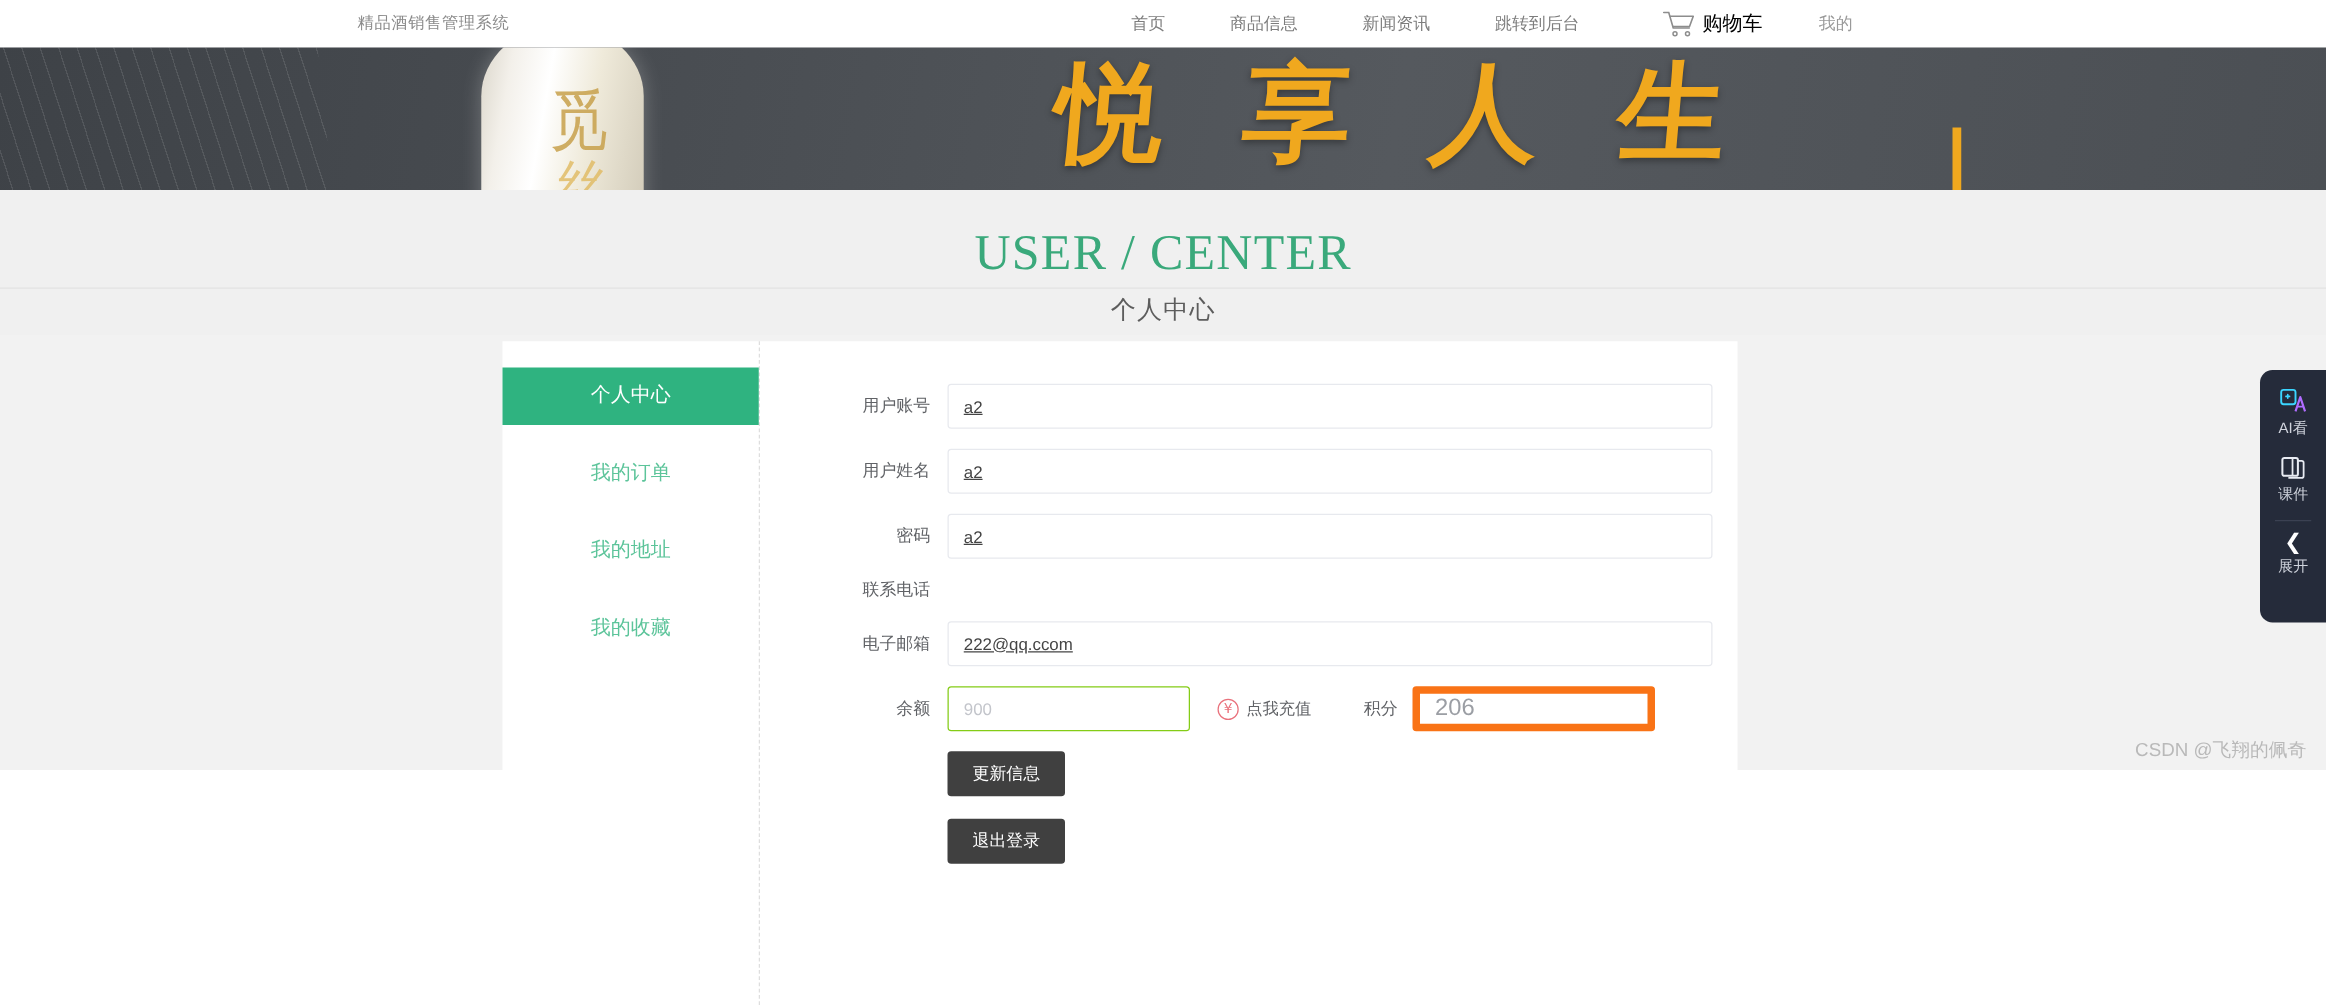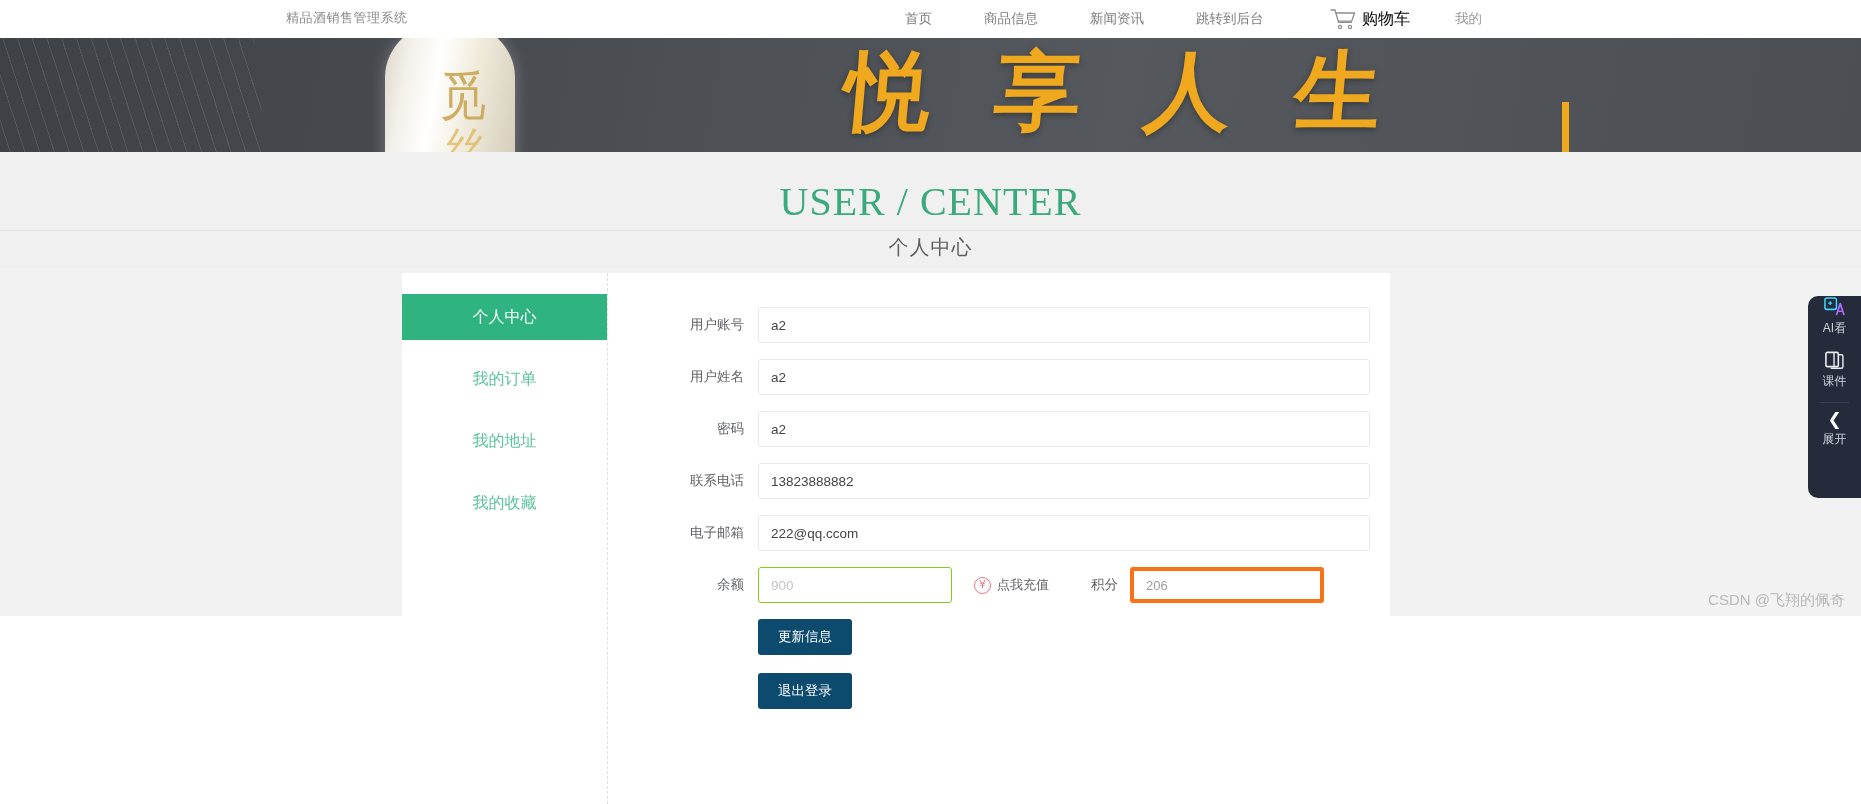--- a/index.html
+++ b/index.html
@@ -115,20 +115,21 @@
   .frow { display: flex; align-items: center; margin-bottom: 16px; }
   .flabel {
     width: 76px; text-align: right; margin-right: 14px;
     font-size: 13.5px; color: #606266; white-space: nowrap;
   }
   .fctl {
     flex: 1; height: 36px; border: 1px solid #e7e9ee; border-radius: 3px;
     display: flex; align-items: center; padding: 0 12px;
     font-size: 13.5px; color: #444; background: #fff; cursor: text;
     position: relative;
+    text-decoration: underline;
   }
   .fctl.select { cursor: pointer; }
   .caret {
     position: absolute; right: 12px; top: 50%; margin-top: -3px;
     width: 0; height: 0; border-left: 5px solid transparent;
     border-right: 5px solid transparent; border-top: 6px solid #c6c8cc;
   }
 
   .rowmoney { display: flex; align-items: center; margin-bottom: 16px; }
   .money-ctl {
@@ -138,38 +139,38 @@
   }
   .recharge { display: flex; align-items: center; gap: 6px; margin-left: 22px; cursor: pointer; }
   .yen-ico {
     width: 17px; height: 17px; border: 1.4px solid #e9717c; border-radius: 50%;
     color: #e9717c; font-size: 11px; line-height: 14px; text-align: center;
     font-family: "DejaVu Sans", sans-serif;
   }
   .recharge-txt { font-size: 13px; color: #606266; }
   .pt-label { margin-left: 42px; margin-right: 12px; font-size: 13.5px; color: #606266; }
   .pt-ctl {
-    width: 194px; height: 36px; border: 4px solid #f97316; border-radius: 3px;
+    width: 194px; height: 36px; border: 6px solid #f97316; border-radius: 3px;
     display: flex; align-items: center; padding: 2px 12px;
-    font-size: 13px; color: #9b9ea4; background: #fff;
+    font-size: 19px; color: #9b9ea4; background: #fff;
   }
 
   .btn {
     margin-left: 0; width: 94px; height: 36px; border: none; border-radius: 3px;
-    background: #0c4a6e; color: #fff; font-size: 13.5px; cursor: pointer;
+    background: #404040; color: #fff; font-size: 13.5px; cursor: pointer;
     font-family: inherit; display: block;
   }
   .btnrow { padding-left: 90px; }
   .btnrow .btn + .btn { margin-top: 18px; }
 
   
   .floatbar {
     position: absolute; right: 0; top: 296px; width: 53px; height: 202px;
     background: #252b3a; border-radius: 10px 0 0 10px;
-    display: flex; flex-direction: column; align-items: center; 
+    display: flex; flex-direction: column; align-items: center; padding-top: 14px;
   }
   .fb-item { display: flex; flex-direction: column; align-items: center; cursor: pointer; }
   .fb-item + .fb-item { margin-top: 12px; }
   .fb-label { font-size: 12px; color: #cfd3dc; margin-top: 3px; }
   .fb-sep { width: 29px; height: 1px; background: #3b4152; margin: 12px 0 8px; }
   .ai-ico { width: 23px; height: 21px; display: block; }
   .book-ico { width: 21px; height: 21px; display: block; }
   .chev { font-size: 17px; color: #ffffff; line-height: 17px; }
 
   
@@ -250,21 +251,20 @@
       </div>
 
       <div class="frow">
         <div class="flabel">密码</div>
         <div class="fctl">a2</div>
       </div>
 
 
       <div class="frow">
         <div class="flabel">联系电话</div>
-        <div class="fctl">13823888882</div>
       </div>
 
       <div class="frow">
         <div class="flabel">电子邮箱</div>
         <div class="fctl">222@qq.ccom</div>
       </div>
 
       <div class="rowmoney">
         <div class="flabel">余额</div>
         <div class="money-ctl">900</div>

